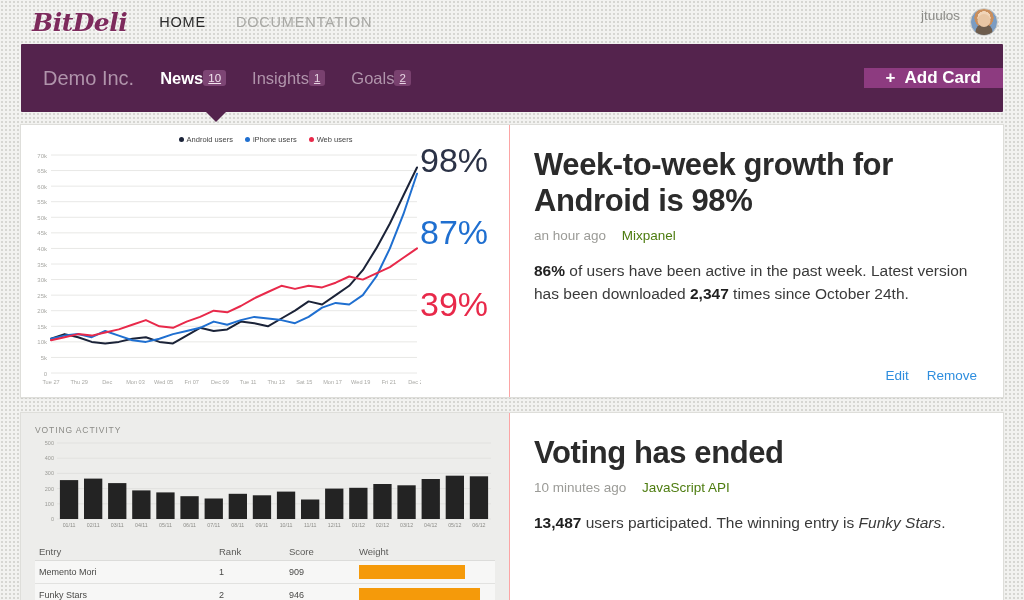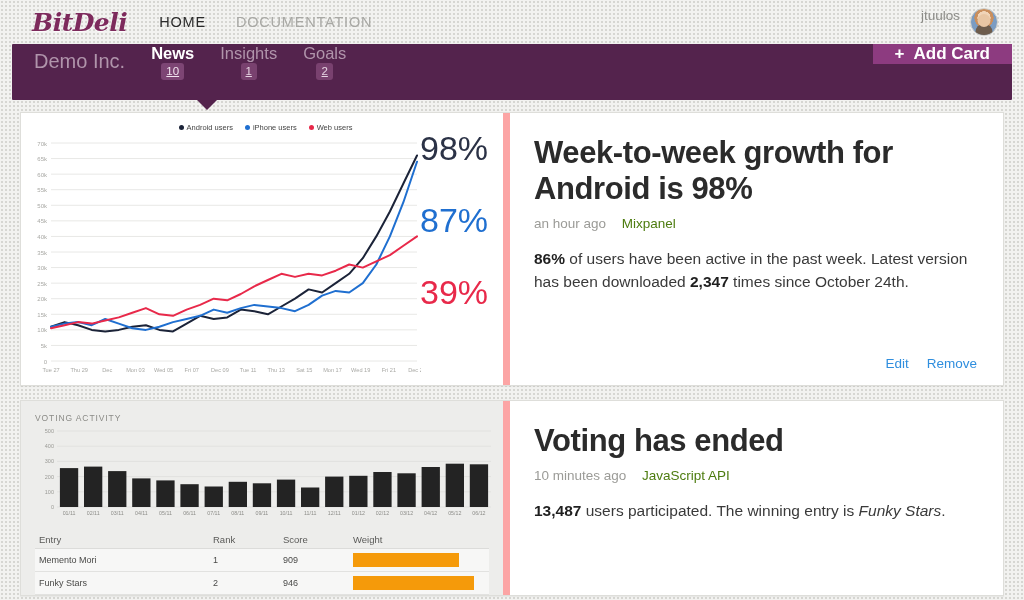--- a/index.html
+++ b/index.html
@@ -63,43 +63,42 @@
   .avatar::before {
     content: ""; position: absolute; left: 50%; top: 18%;
     transform: translateX(-50%);
     width: 13px; height: 13px; border-radius: 50%;
     background: #e8c6a4; z-index: 2;
   }
 
   
   .ctxbar {
     position: relative;
-    margin: 0 12px;
-    height: 56px;
+    margin: 0 21px;
+    height: 68px;
     background: #54234d;
     display: flex;
-    align-items: flex-start;
+    align-items: center;
     border-radius: 1px;
   }
   .ctxbar-inner {
     display: flex; align-items: center;
     padding-left: 22px;
     flex: 1;
   }
   .org {
     font-size: 20px;
     color: #b094ab;
     margin-right: 26px;
     cursor: pointer;
   }
   .ctab {
     display: flex; align-items: center; 
     margin-right: 26px;
     cursor: pointer;
-    flex-direction: column;
   }
   .ctab .lbl { font-size: 16.5px; color: #b094ab; }
   .ctab.active .lbl { color: #ffffff; font-weight: bold; }
   .badge {
     background: #79416f;
     color: #e6d3e2;
     font-size: 11.5px;
     border-radius: 3px;
     padding: 2px 5px 2px 5px;
     line-height: 1.1;
@@ -131,21 +130,21 @@
   .card {
     display: flex;
     background: #fff;
     border: 1px solid #dededa;
     box-shadow: 0 1px 1px rgba(0,0,0,.04);
     margin-bottom: 14px;
   }
   .card-left {
     width: 489px;
     flex: 0 0 489px;
-    border-right: 7px solid #fca5a5;
+    border-right: 1px solid #fca5a5;
     position: relative;
   }
   .card-right { flex: 1; padding: 22px 26px 14px 24px; display: flex; flex-direction: column; }
   .card-title {
     font-size: 31px;
     font-weight: bold;
     line-height: 1.16;
     color: #2b2b2b;
     letter-spacing: -0.4px;
   }

